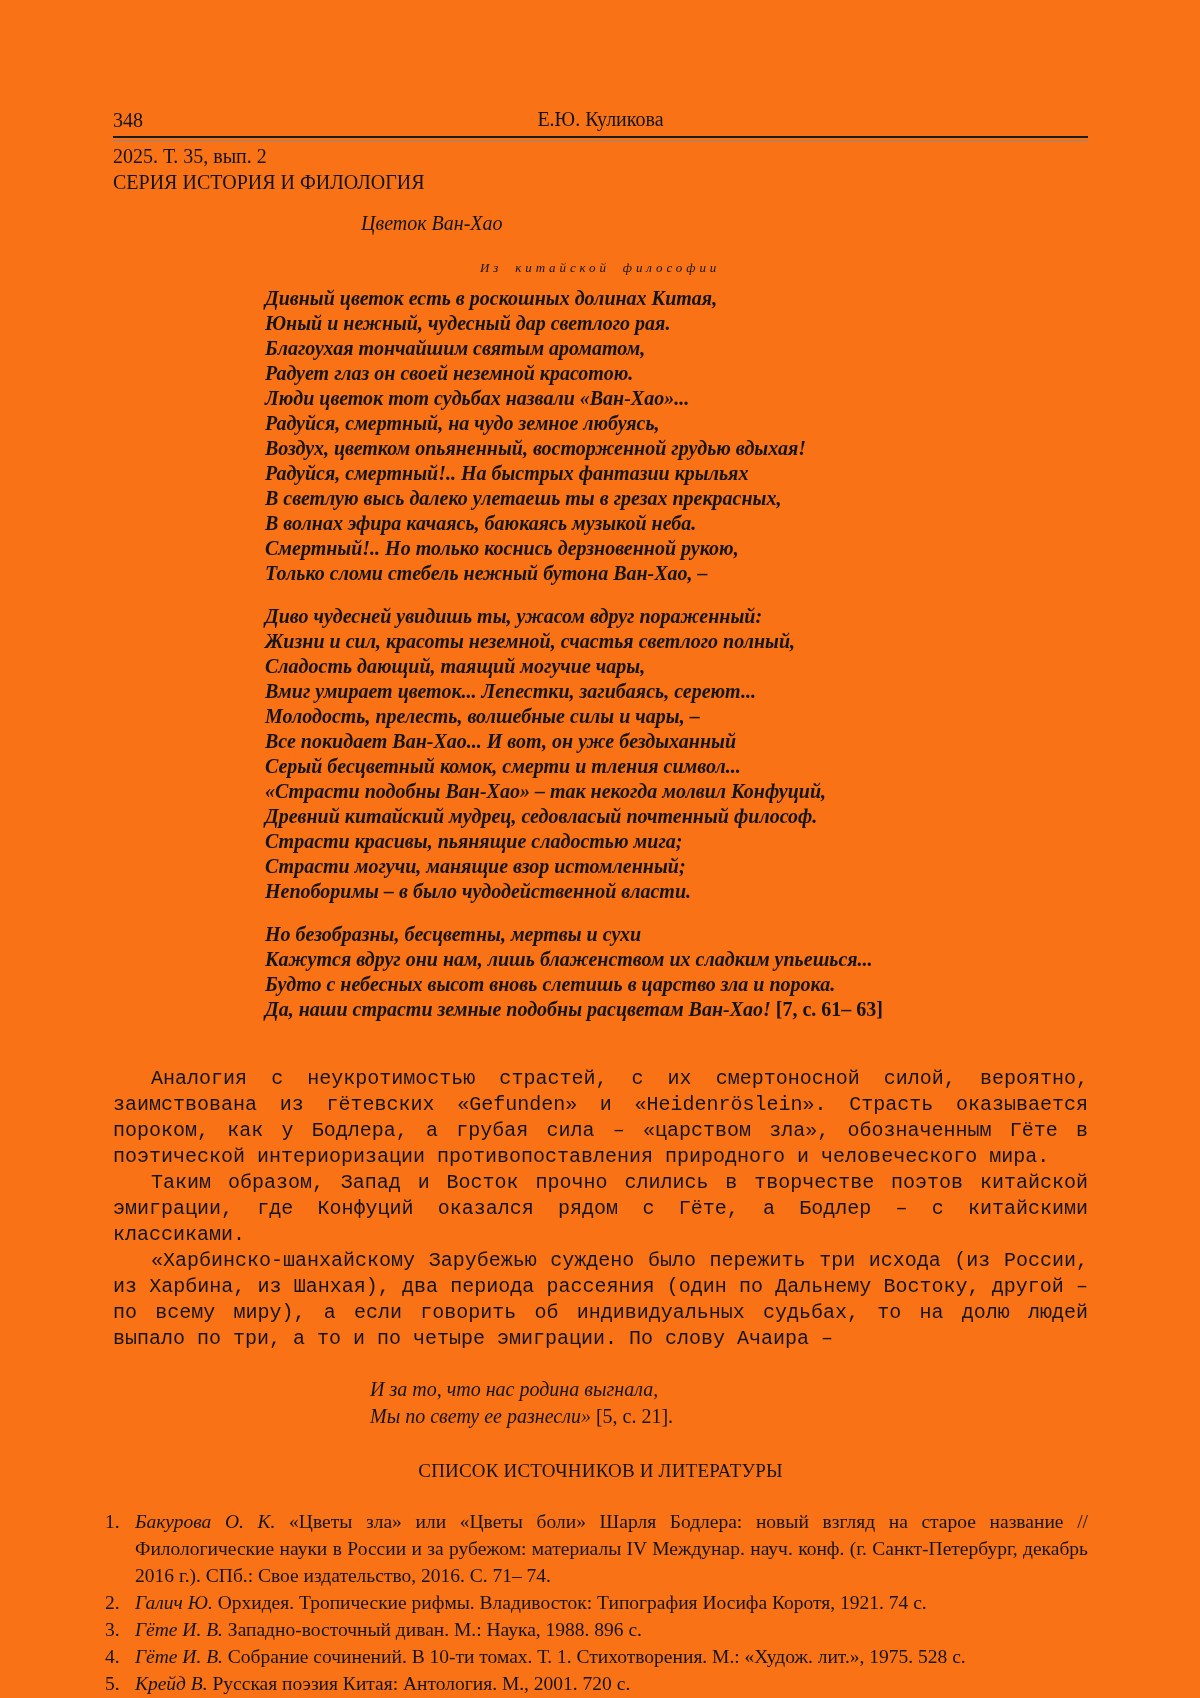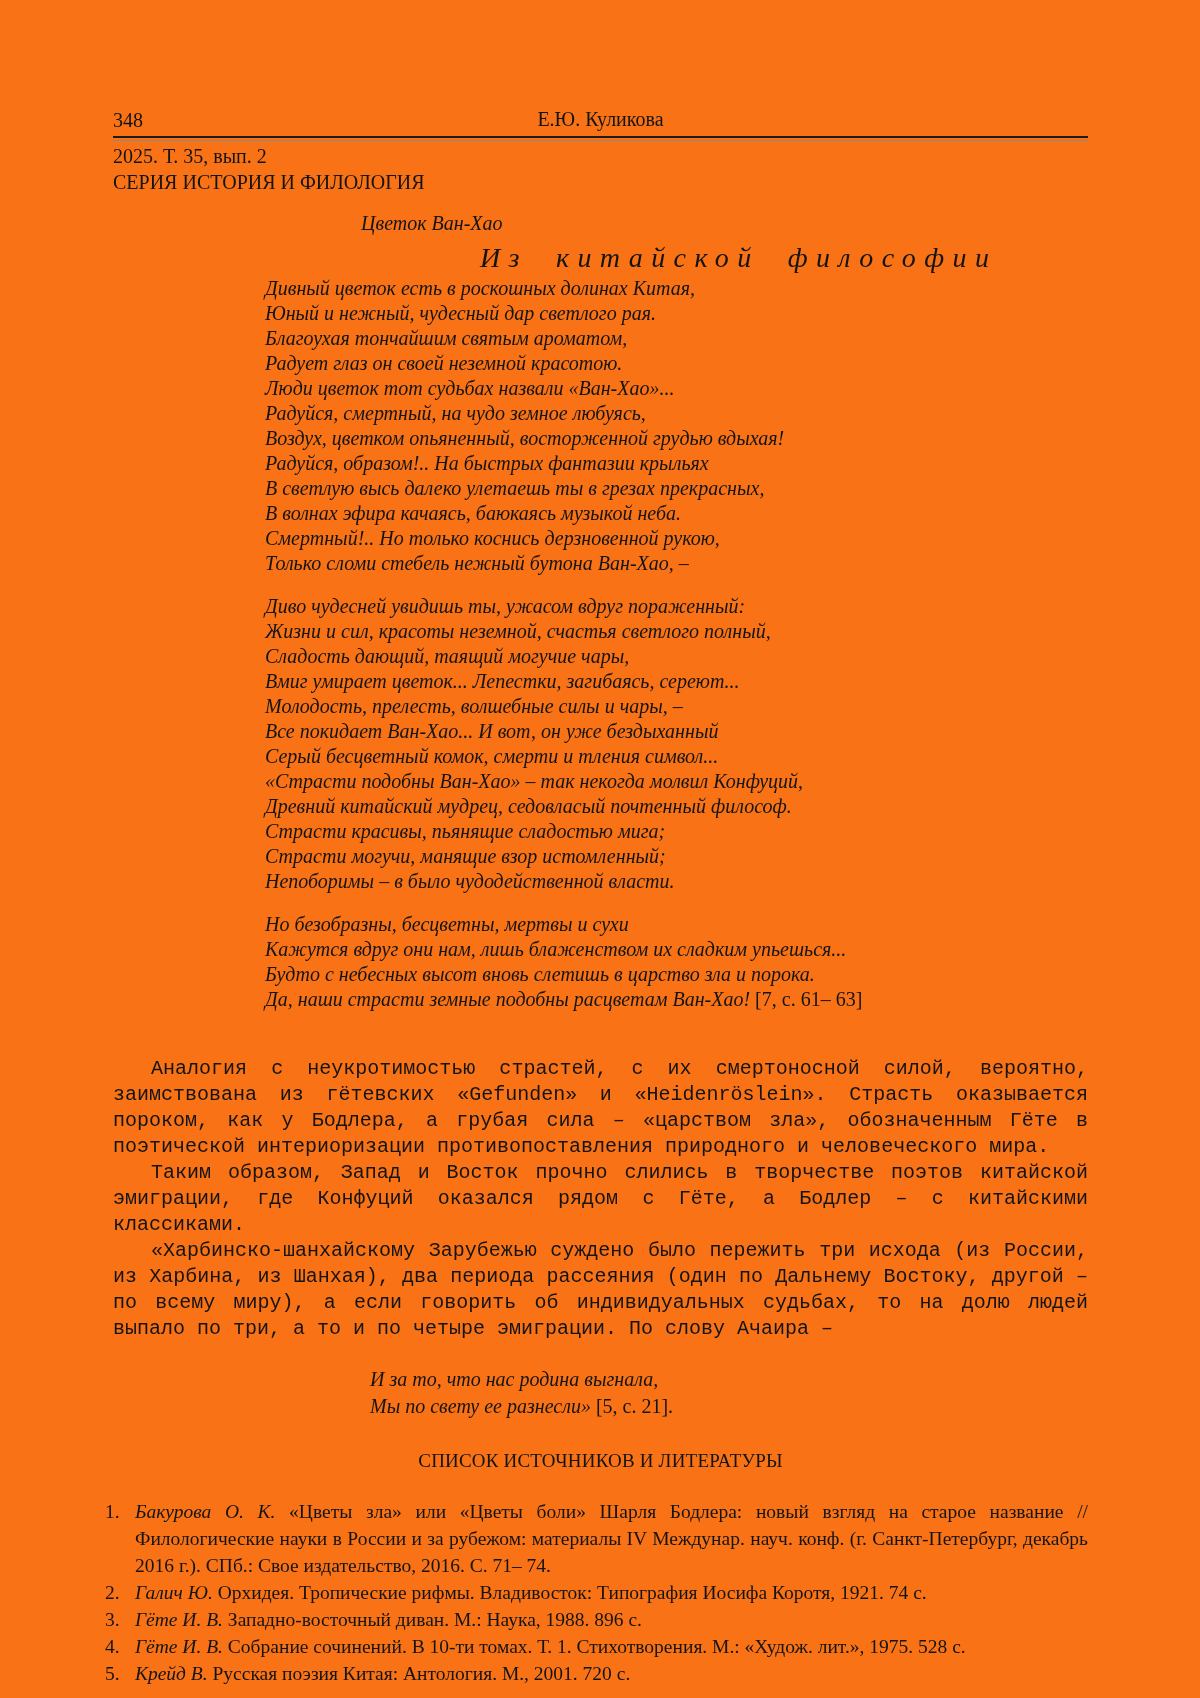--- a/index.html
+++ b/index.html
@@ -17,24 +17,24 @@
   }
   
   .runhead-row1{position:relative;height:27px;}
   .runhead-pageno{position:absolute;left:0;bottom:0;font-size:20px;}
   .runhead-author{text-align:center;font-size:20px;}
   .runhead-rule{border-top:2px solid #1c1c1c;border-bottom:1px solid #8a8a8a;height:2px;margin-top:3px;}
   .runhead-row2{display:flex;justify-content:space-between;margin-top:2px;font-size:20px;flex-direction:column;}
   
   .poem{margin-top:16px;margin-left:152px;font-style:italic;}
   .poem-title{margin-left:96px;font-size:20px;line-height:25px;}
-  .poem-subtitle{margin-left:215px;margin-top:9px;font-size:28px;line-height:26px;
+  .poem-subtitle{margin-left:215px;margin-top:19px;font-size:13px;line-height:26px;
                  letter-spacing:0.30em;word-spacing:0.45em;}
   .poem-body{margin-top:5px;}
-  .stanza{margin-top:0;}
+  .stanza{margin-top:0;font-weight:bold;}
   .stanza + .stanza{margin-top:18px;}
   .poem-line{font-size:20px;line-height:25px;white-space:nowrap;}
   .cite{font-style:normal;}
   
   .article-paragraphs{margin-top:44px;font-family:Liberation Mono, monospace;}
   .article-paragraphs p{margin:0;text-indent:38px;text-align:justify;font-size:20px;line-height:26px;}
   
   .blockquote{margin-top:24px;margin-left:257px;font-style:italic;}
   .quote-line{font-size:20px;line-height:27px;white-space:nowrap;}
   
@@ -68,21 +68,21 @@
     <div class="poem-subtitle">Из китайской философии</div>
     <div class="poem-body">
         <div class="stanza">
           <div class="poem-line">Дивный цветок есть в роскошных долинах Китая,</div>
           <div class="poem-line">Юный и нежный, чудесный дар светлого рая.</div>
           <div class="poem-line">Благоухая тончайшим святым ароматом,</div>
           <div class="poem-line">Радует глаз он своей неземной красотою.</div>
           <div class="poem-line">Люди цветок тот судьбах назвали «Ван-Хао»...</div>
           <div class="poem-line">Радуйся, смертный, на чудо земное любуясь,</div>
           <div class="poem-line">Воздух, цветком опьяненный, восторженной грудью вдыхая!</div>
-          <div class="poem-line">Радуйся, образом!.. На быстрых фантазии крыльях</div>
+          <div class="poem-line">Радуйся, смертный!.. На быстрых фантазии крыльях</div>
           <div class="poem-line">В светлую высь далеко улетаешь ты в грезах прекрасных,</div>
           <div class="poem-line">В волнах эфира качаясь, баюкаясь музыкой неба.</div>
           <div class="poem-line">Смертный!.. Но только коснись дерзновенной рукою,</div>
           <div class="poem-line">Только сломи стебель нежный бутона Ван-Хао, –</div>
         </div>
         <div class="stanza">
           <div class="poem-line">Диво чудесней увидишь ты, ужасом вдруг пораженный:</div>
           <div class="poem-line">Жизни и сил, красоты неземной, счастья светлого полный,</div>
           <div class="poem-line">Сладость дающий, таящий могучие чары,</div>
           <div class="poem-line">Вмиг умирает цветок... Лепестки, загибаясь, сереют...</div>

